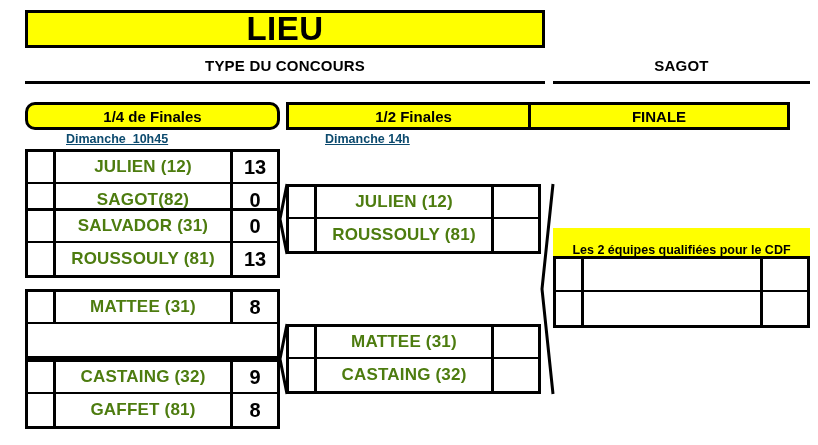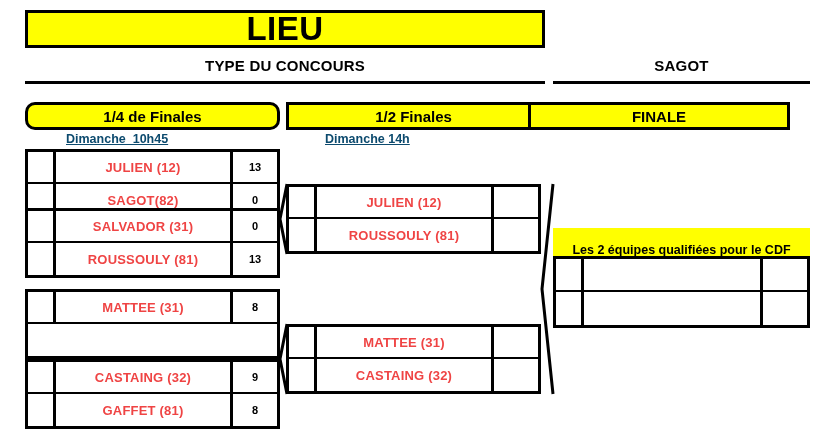--- a/index.html
+++ b/index.html
@@ -103,34 +103,34 @@
     width: 28px;
     flex: 0 0 28px;
     border-right: 3px solid #000000;
     box-sizing: border-box;
   }
   .cell-name {
     flex: 1 1 auto;
     display: flex;
     align-items: center;
     justify-content: center;
-    font-size: 13px;
-    font-weight: bold;
-    color: #ef4444;
+    font-size: 17px;
+    font-weight: bold;
+    color: #4d7c0f;
     box-sizing: border-box;
     border-right: 3px solid #000000;
     letter-spacing: 0.2px;
   }
   .cell-score {
     width: 44px;
     flex: 0 0 44px;
     display: flex;
     align-items: center;
     justify-content: center;
-    font-size: 11px;
+    font-size: 20px;
     font-weight: bold;
     color: #000000;
     box-sizing: border-box;
   }
 
   
   .qf { left: 25px; width: 255px; height: 70px; }
   .qf.g0 { top: 149px; }
   .qf.g1 { top: 208px; }
   .qf.g2 { top: 289px; }

